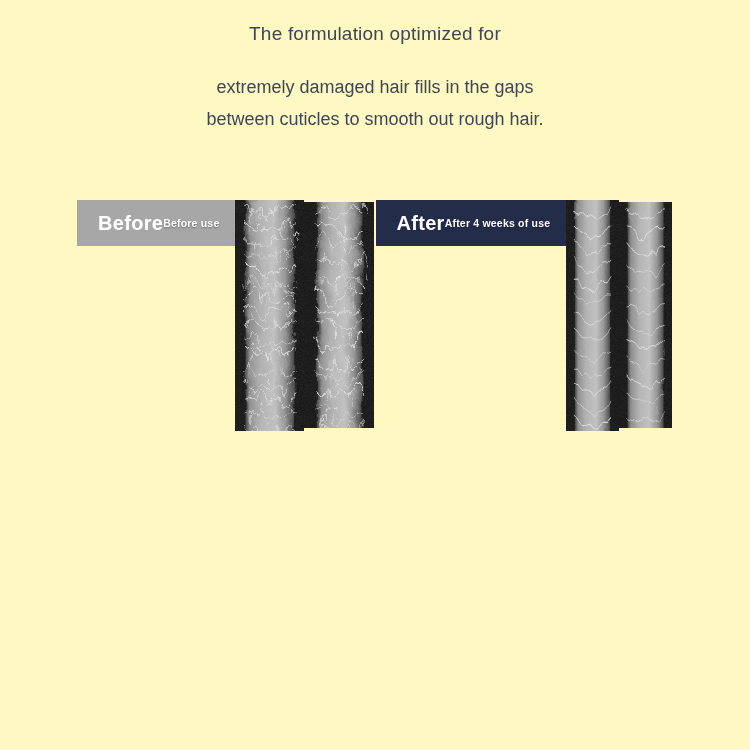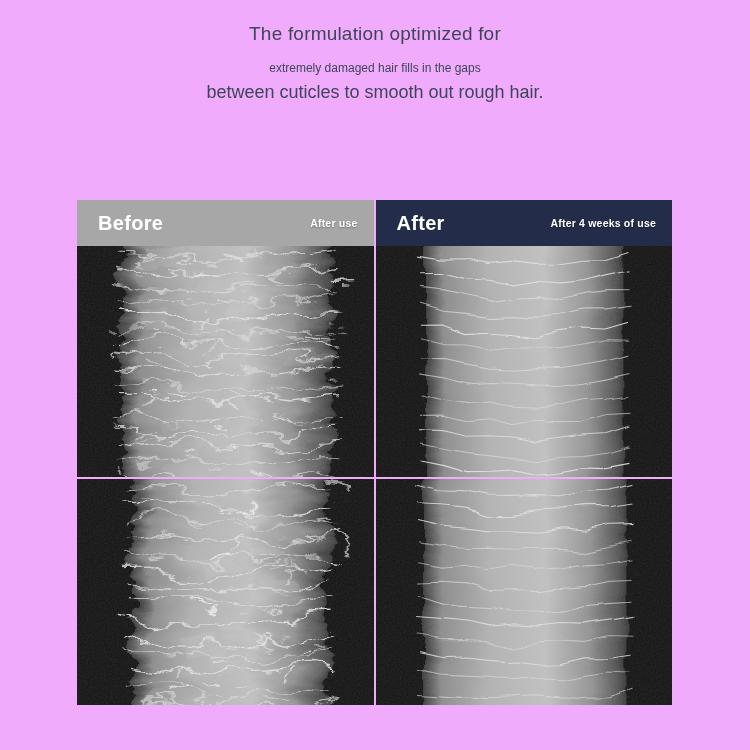--- a/index.html
+++ b/index.html
@@ -1,28 +1,28 @@
 <!DOCTYPE html>
 <html lang="en"><head>
 <meta charset="utf-8">
 <style>
   html,body{margin:0;padding:0;background:#f2f2f2;}
-  .page{position:relative;width:750px;height:750px;background:#f0abfc;
+  .page{position:relative;width:750px;height:750px;background:#fef9c3;
         font-family:"Liberation Sans",sans-serif;overflow:hidden;}
 
   
   .heading{position:absolute;top:22px;left:0;width:100%;text-align:center;color:#3e4658;}
   .h-line{white-space:nowrap;}
   .h1{font-size:19px;line-height:24px;letter-spacing:.2px;}
-  .h2{font-size:12px;line-height:20px;margin-top:12px;}
-  .h3{font-size:18px;line-height:22px;margin-top:3px;}
+  .h2{font-size:18px;line-height:20px;margin-top:31px;}
+  .h3{font-size:18px;line-height:22px;margin-top:11px;}
 
   
   .compare{position:absolute;left:77px;top:200px;width:595px;display:flex;gap:2px;}
-  .col{flex:1;display:flex;flex-direction:column;min-width:0;}
+  .col{flex:1;display:flex;flex-direction:row;min-width:0;}
   .colhead{height:46px;display:flex;align-items:center;justify-content:space-between;flex:0 0 auto;}
   .colhead.before{background:#a7a7a7;}
   .colhead.after{background:#232d4a;align-items:center;}
   .head-title{color:#ffffff;font-weight:700;font-size:20px;padding-left:21px;letter-spacing:.3px;}
   .head-badge{color:#ffffff;font-weight:700;font-size:10.5px;padding-right:16px;
               letter-spacing:.2px;text-shadow:0 1px 2px rgba(0,0,0,.35);}
   .cell{height:231px;background:#121212;overflow:hidden;}
   .cell.bottom{height:226px;margin-top:2px;}
   .cell svg{display:block;width:100%;height:100%;}
 </style>
@@ -35,21 +35,21 @@
     <div class="h-line h1">The formulation optimized for</div>
     <div class="h-line h2">extremely damaged hair fills in the gaps</div>
     <div class="h-line h3">between cuticles to smooth out rough hair.</div>
   </div>
 
   <div class="compare">
 
     <div class="col">
       <div class="colhead before">
         <span class="head-title">Before</span>
-        <span class="head-badge">After use</span>
+        <span class="head-badge">Before use</span>
       </div>
       <div class="cell" id="sem-bt">
           <svg viewBox="0 0 297 231" preserveAspectRatio="none" xmlns="http://www.w3.org/2000/svg">
             <defs>
               <linearGradient id="g-sem-bt" x1="0" y1="0" x2="1" y2="0">
                 <stop offset="0" stop-color="#3a3a3a"></stop>
                 <stop offset="0.09" stop-color="#8b8b8b"></stop>
                 <stop offset="0.32" stop-color="#b2b2b2"></stop>
                 <stop offset="0.6" stop-color="#c1c1c1"></stop>
                 <stop offset="0.82" stop-color="#929292"></stop>

